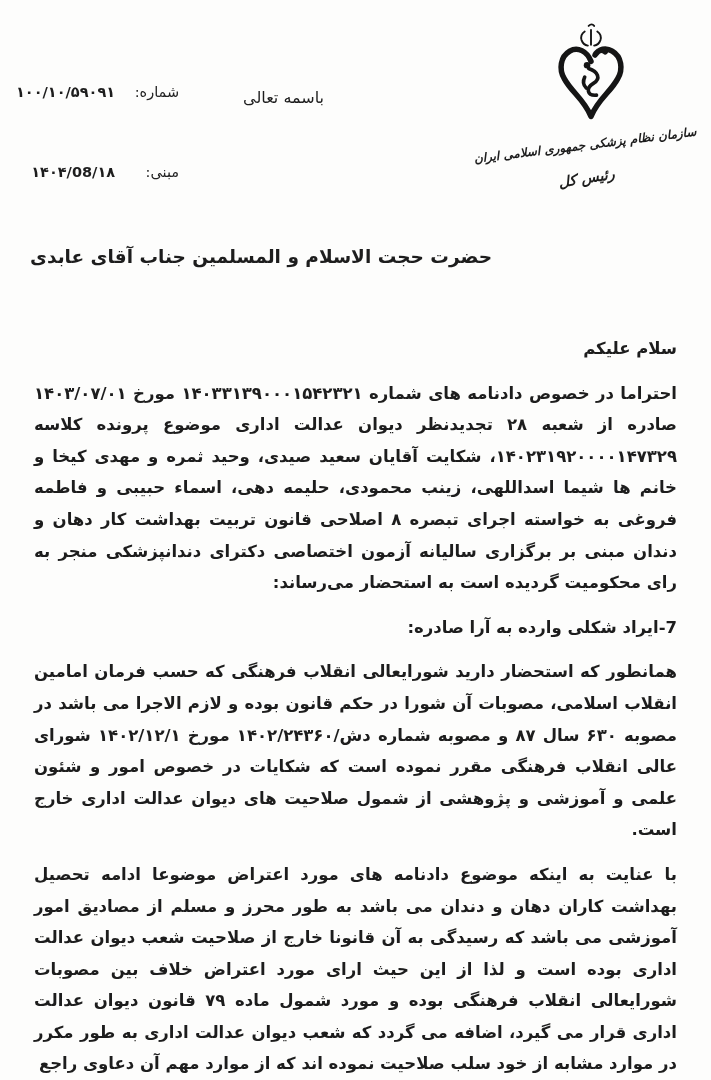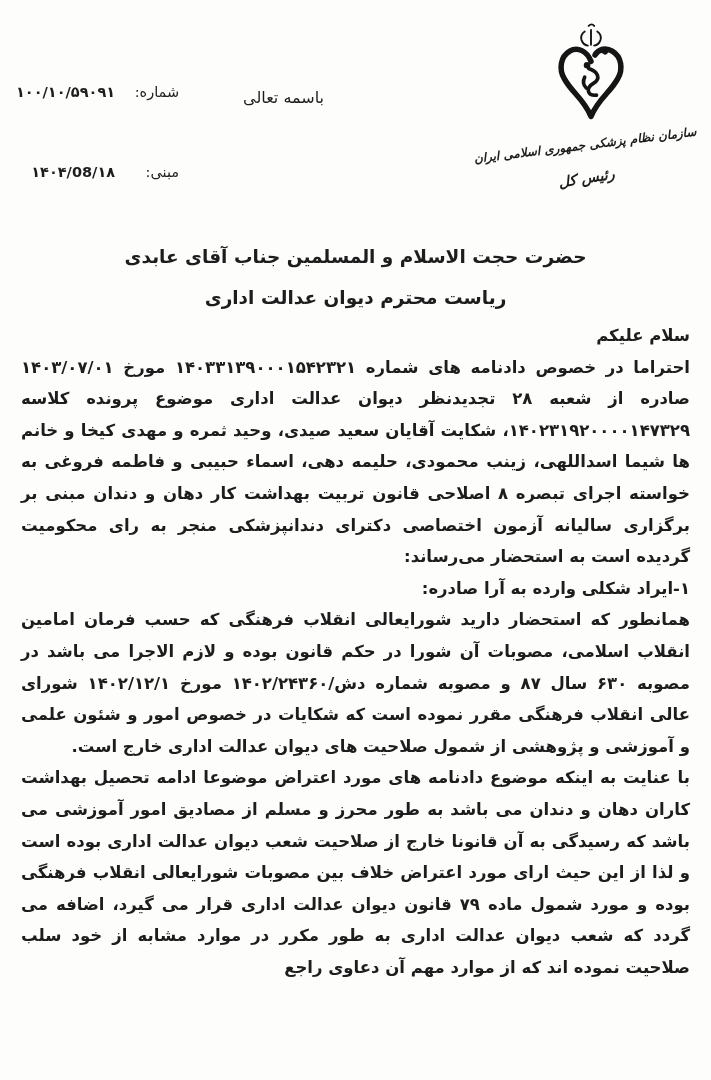--- a/index.html
+++ b/index.html
@@ -41,32 +41,32 @@
   }
   .org-title {
     position:absolute; top:148px; right:68px;
     font-size:14.5px; font-weight:700; font-style:italic;
     transform:rotate(-9deg);
   }
 
   
   .recipient {
     position:absolute; top:236px; right:30px; left:30px;
-    text-align:center; font-weight:700; font-size:18.5px; line-height:41px;
+    text-align:left; font-weight:700; font-size:18.5px; line-height:41px;
   }
 
   
   .body-text {
     position:absolute; top:320px; right:21px; left:21px;
     font-size:16.5px; font-weight:700;
     line-height:31.6px;
     text-align:justify;
     direction:rtl;
   }
-  .body-text p { margin:0; }
+  .body-text p { margin:13px; }
   .p-indent { text-indent:26px; }
 </style>
 </head>
 <body>
 
 <div class="page">
 
   <div class="meta">
     <div class="meta-row">
       <span class="meta-label">شماره:</span>
@@ -99,24 +99,23 @@
         <path d="M47 59 C59 63 63 72 53 78 C43 84 45 94 57 93"></path>
         <path d="M42 70 q-4 8 2 14"></path>
       </g>
     </svg>
     <div class="org-name">سازمان نظام پزشکی جمهوری اسلامی ایران</div>
     <div class="org-title">رئیس کل</div>
   </div>
 
   <div class="recipient">
     <div>حضرت حجت الاسلام و المسلمین جناب آقای عابدی</div>
-    <div>ریاست محترم دیوان عدالت اداری</div>
   </div>
 
   <div class="body-text">
     <p>سلام علیکم</p>
     <p>احتراما در خصوص دادنامه های شماره ۱۴۰۳۳۱۳۹۰۰۰۱۵۴۲۳۲۱ مورخ ۱۴۰۳/۰۷/۰۱ صادره از شعبه ۲۸ تجدیدنظر دیوان عدالت اداری موضوع پرونده کلاسه ۱۴۰۲۳۱۹۲۰۰۰۰۱۴۷۳۲۹، شکایت آقایان سعید صیدی، وحید ثمره و مهدی کیخا و خانم ها شیما اسداللهی، زینب محمودی، حلیمه دهی، اسماء حبیبی و فاطمه فروغی به خواسته اجرای تبصره ۸ اصلاحی قانون تربیت بهداشت کار دهان و دندان مبنی بر برگزاری سالیانه آزمون اختصاصی دکترای دندانپزشکی منجر به رای محکومیت گردیده است  به استحضار می‌رساند:</p>
-    <p>۱-ایراد شکلی وارده به آرا صادره:</p>
+    <p>7-ایراد شکلی وارده به آرا صادره:</p>
     <p>همانطور که استحضار دارید شورایعالی انقلاب فرهنگی که حسب فرمان امامین انقلاب اسلامی، مصوبات آن شورا در حکم قانون بوده و لازم الاجرا می باشد در مصوبه ۶۳۰ سال ۸۷ و مصوبه شماره دش/۱۴۰۲/۲۴۳۶۰ مورخ ۱۴۰۲/۱۲/۱ شورای عالی انقلاب فرهنگی مقرر نموده است که شکایات در خصوص امور و شئون علمی و آموزشی و پژوهشی از شمول صلاحیت های دیوان عدالت اداری خارج است.</p>
     <p>با عنایت به اینکه موضوع دادنامه های مورد اعتراض موضوعا ادامه تحصیل بهداشت کاران دهان و دندان می باشد به طور محرز و مسلم از مصادیق امور آموزشی می باشد که رسیدگی به آن قانونا خارج از صلاحیت شعب دیوان عدالت اداری بوده است و لذا از این حیث ارای مورد اعتراض خلاف بین مصوبات شورایعالی انقلاب فرهنگی بوده و مورد شمول ماده ۷۹ قانون دیوان عدالت اداری قرار می گیرد، اضافه می گردد که شعب دیوان عدالت اداری به طور مکرر در موارد مشابه از خود سلب صلاحیت نموده اند که از موارد مهم آن دعاوی راجع</p>
   </div>
 
 </div>
 
 </body></html>

